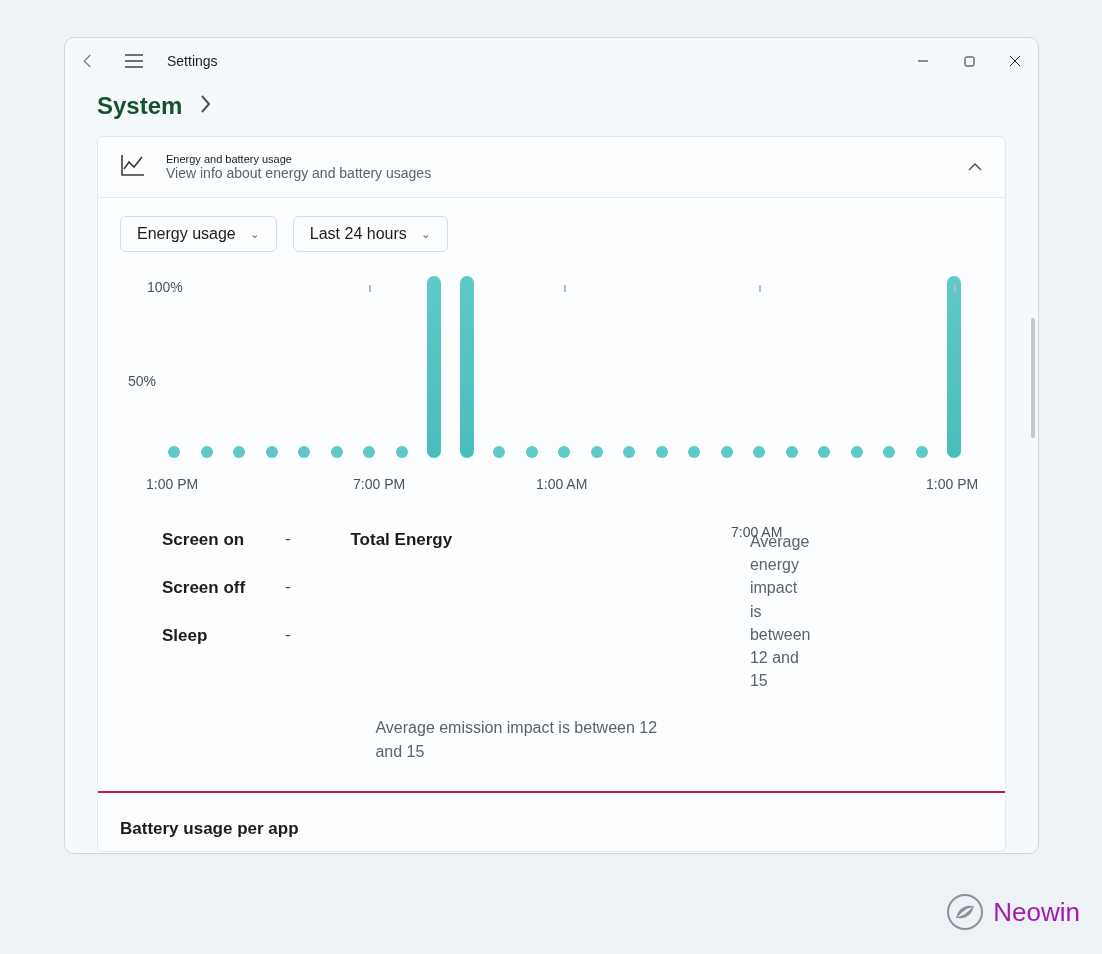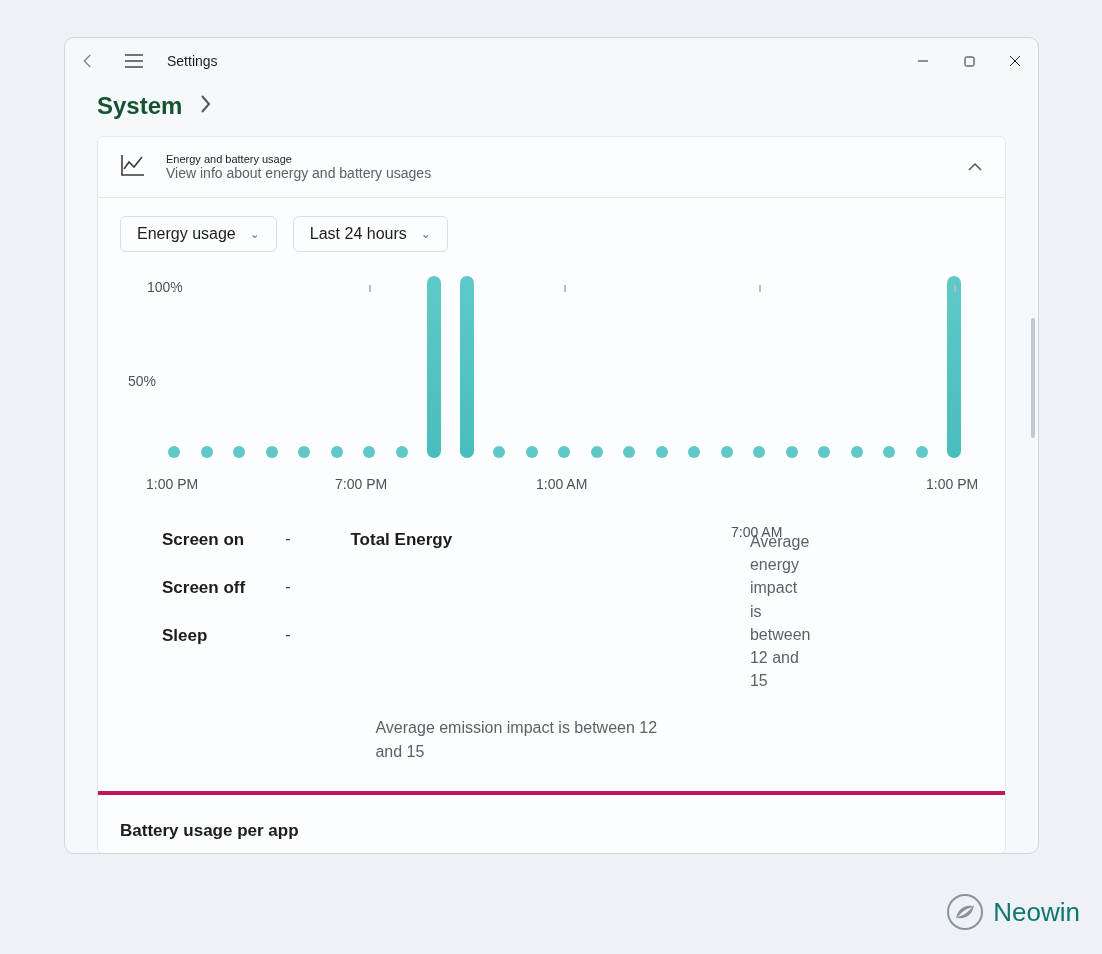--- a/index.html
+++ b/index.html
@@ -116,27 +116,27 @@
   }
   .stats-col{ display:grid; grid-template-columns:auto auto; column-gap:40px; row-gap:28px; align-content:start; }
   .stats-col2{ display:grid; grid-template-columns:auto 1fr; column-gap:40px; row-gap:24px; max-width:460px;}
   .st-label{ font-size:17px; font-weight:600;}
   .st-val{ font-size:16px; color:#3b3e42; }
   .st-desc{ font-size:16px; color:#5b6268; line-height:1.45;margin-left:25px;}
 
   .section-h{
     padding:26px 22px 12px 22px;
     font-size:17px; font-weight:600;
-    border-top:4px solid #be185d;
+    border-top:2px solid #be185d;
   }
 
   .watermark{
     position:absolute; right:22px; bottom:24px;
     display:flex; align-items:center; gap:10px;
-    color:#0f766e; font-size:26px; font-weight:400;
+    color:#a21caf; font-size:26px; font-weight:400;
   }
   .watermark svg{ color:#8d9298; }
 
   .scroll-thumb{
     position:absolute; right:3px; top:280px;
     width:4px; height:120px; background:#c3c8cf; border-radius:2px;
   }
 </style>
 </head>
 <body>
@@ -249,21 +249,21 @@
             <div class="xticks">
               <div class="tick" style="left: 6px;"></div>
               <div class="tick" style="left: 201px;"></div>
               <div class="tick" style="left: 396px;"></div>
               <div class="tick" style="left: 591px;"></div>
               <div class="tick" style="left: 786px;"></div>
             </div>
           </div>
         <div class="xlabels" id="xlabels">
             <div class="xlab" style="left: -22px;">1:00 PM</div>
-            <div class="xlab" style="left: 167px;">7:00 PM</div>
+            <div class="xlab" style="left: 185px;">7:00 PM</div>
             <div class="xlab" style="left: 368px;">1:00 AM</div>
             <div class="xlab" style="left: 563px; margin-top: 48px;">7:00 AM</div>
             <div class="xlab" style="left: 758px;">1:00 PM</div>
           </div>
       </div>
 
       <div class="stats">
         <div class="stats-col">
           <div class="st-label">Screen on</div>
           <div class="st-val">-</div>

